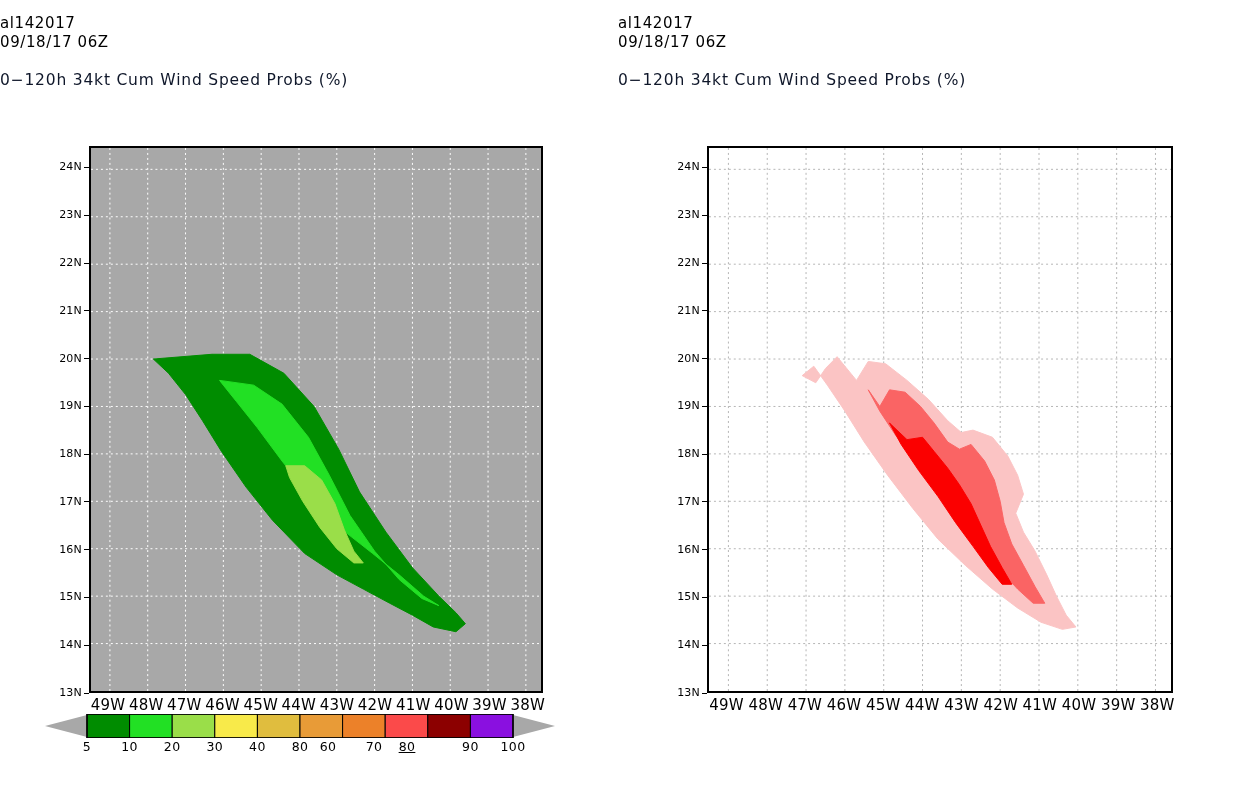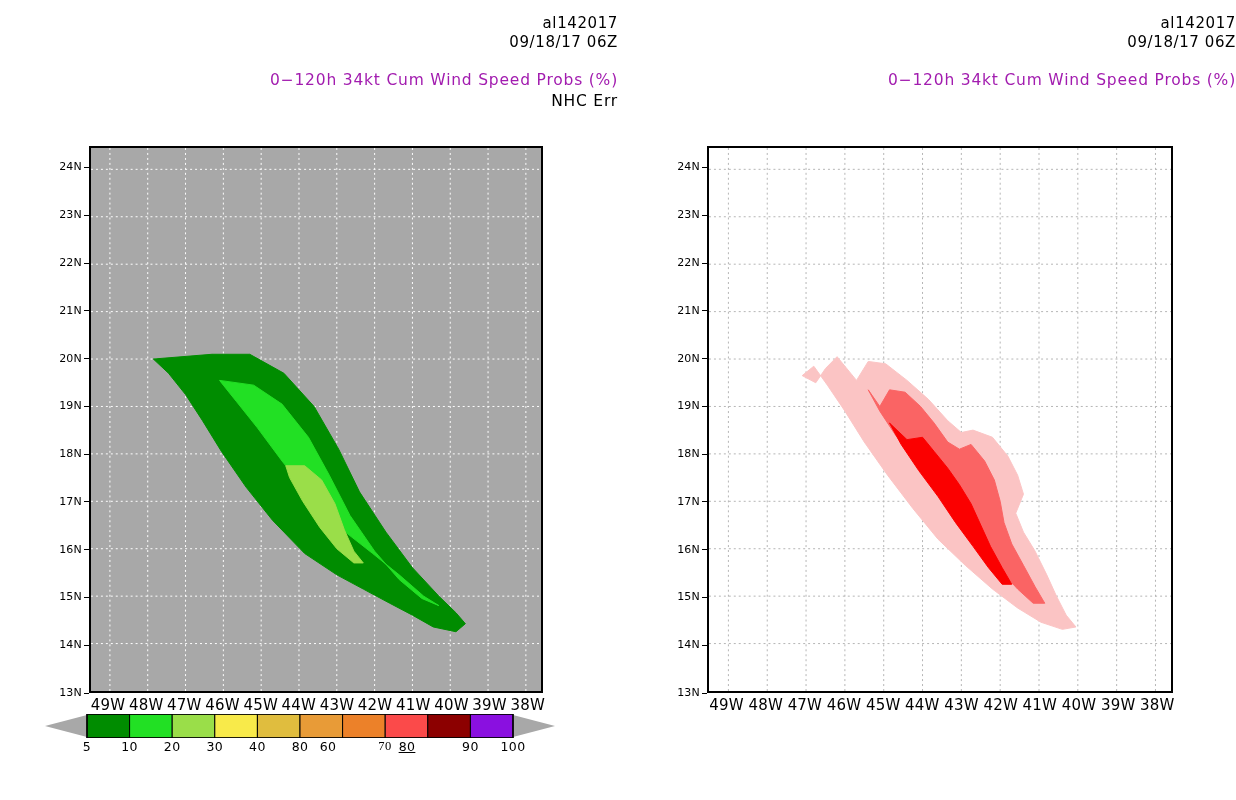--- a/index.html
+++ b/index.html
@@ -19,41 +19,40 @@
     top: 0;
     height: 800px;
   }
   #panel-left  { left: 0px;   width: 618px; }
   #panel-right { left: 618px; width: 618px; }
 
   .titles {
     position: absolute;
     left: 0;
     width: 618px;
-    text-align: right;
+    text-align: left;
   }
   .title-storm {
     font-size: 15px;
     color: #000;
     letter-spacing: 0.6px;
     line-height: 19px;
   }
   .title-date {
     font-size: 15px;
     color: #000;
     letter-spacing: 0.6px;
     line-height: 19px;
   }
   .title-main {
     font-size: 15.5px;
-    color: #a21caf;
+    color: #0f172a;
     letter-spacing: 0.8px;
     line-height: 22px;
     margin-top: 17px;
-    margin-left: 31px;
   }
   .title-sub {
     font-size: 15.5px;
     color: #000;
     letter-spacing: 0.8px;
     line-height: 20px;
   }
 
   .plotbox {
     position: absolute;
@@ -150,21 +149,20 @@
 </style>
 </head>
 <body>
 
 <div class="panel" id="panel-left">
 
   <div class="titles" style="top:14px">
     <div class="title-storm">al142017</div>
     <div class="title-date">09/18/17 06Z</div>
     <div class="title-main">0−120h 34kt Cum Wind Speed Probs (%)</div>
-    <div class="title-sub">NHC Err</div>
   </div>
 
   <div class="ylabels" id="ylabels-left" style="left: 0px; top: 0px; width: 89px; height: 800px;">
       <div class="ytick" style="top: 160.498px;"><span>24N</span><span class="dash"></span></div>
       <div class="ytick" style="top: 208.271px;"><span>23N</span><span class="dash"></span></div>
       <div class="ytick" style="top: 256.044px;"><span>22N</span><span class="dash"></span></div>
       <div class="ytick" style="top: 303.817px;"><span>21N</span><span class="dash"></span></div>
       <div class="ytick" style="top: 351.59px;"><span>20N</span><span class="dash"></span></div>
       <div class="ytick" style="top: 399.362px;"><span>19N</span><span class="dash"></span></div>
       <div class="ytick" style="top: 447.135px;"><span>18N</span><span class="dash"></span></div>
@@ -243,21 +241,21 @@
         </svg>
     </div>
     <div class="cbar-ticklabels" id="cbar-left-ticks">
         <div class="cbar-tick" style="left: 42px;">5</div>
         <div class="cbar-tick" style="left: 84.6px; text-align: right;">10</div>
         <div class="cbar-tick" style="left: 127.2px;">20</div>
         <div class="cbar-tick" style="left: 169.8px;">30</div>
         <div class="cbar-tick" style="left: 212.4px;">40</div>
         <div class="cbar-tick" style="left: 255px;">80</div>
         <div class="cbar-tick" style="left: 283px;">60</div>
-        <div class="cbar-tick" style="left: 340px; font-family: Liberation Serif, serif;">70</div>
+        <div class="cbar-tick" style="left: 329px;">70</div>
         <div class="cbar-tick" style="left: 362px; text-decoration: underline;">80</div>
         <div class="cbar-tick" style="left: 425.4px;">90</div>
         <div class="cbar-tick" style="left: 468px;">100</div>
       </div>
   </div>
 
 </div>
 
 <div class="panel" id="panel-right">
 

